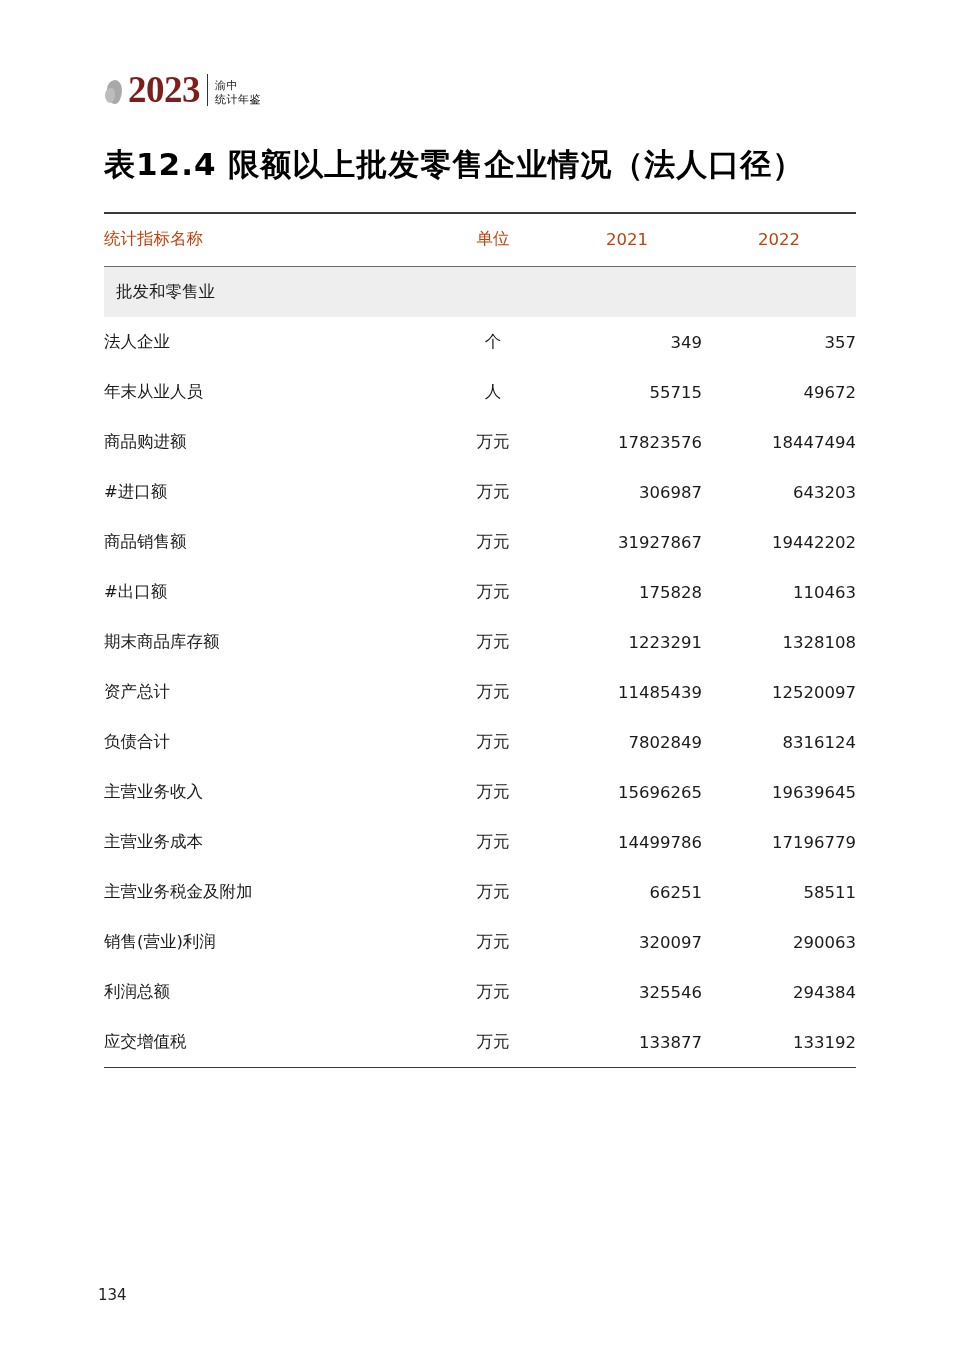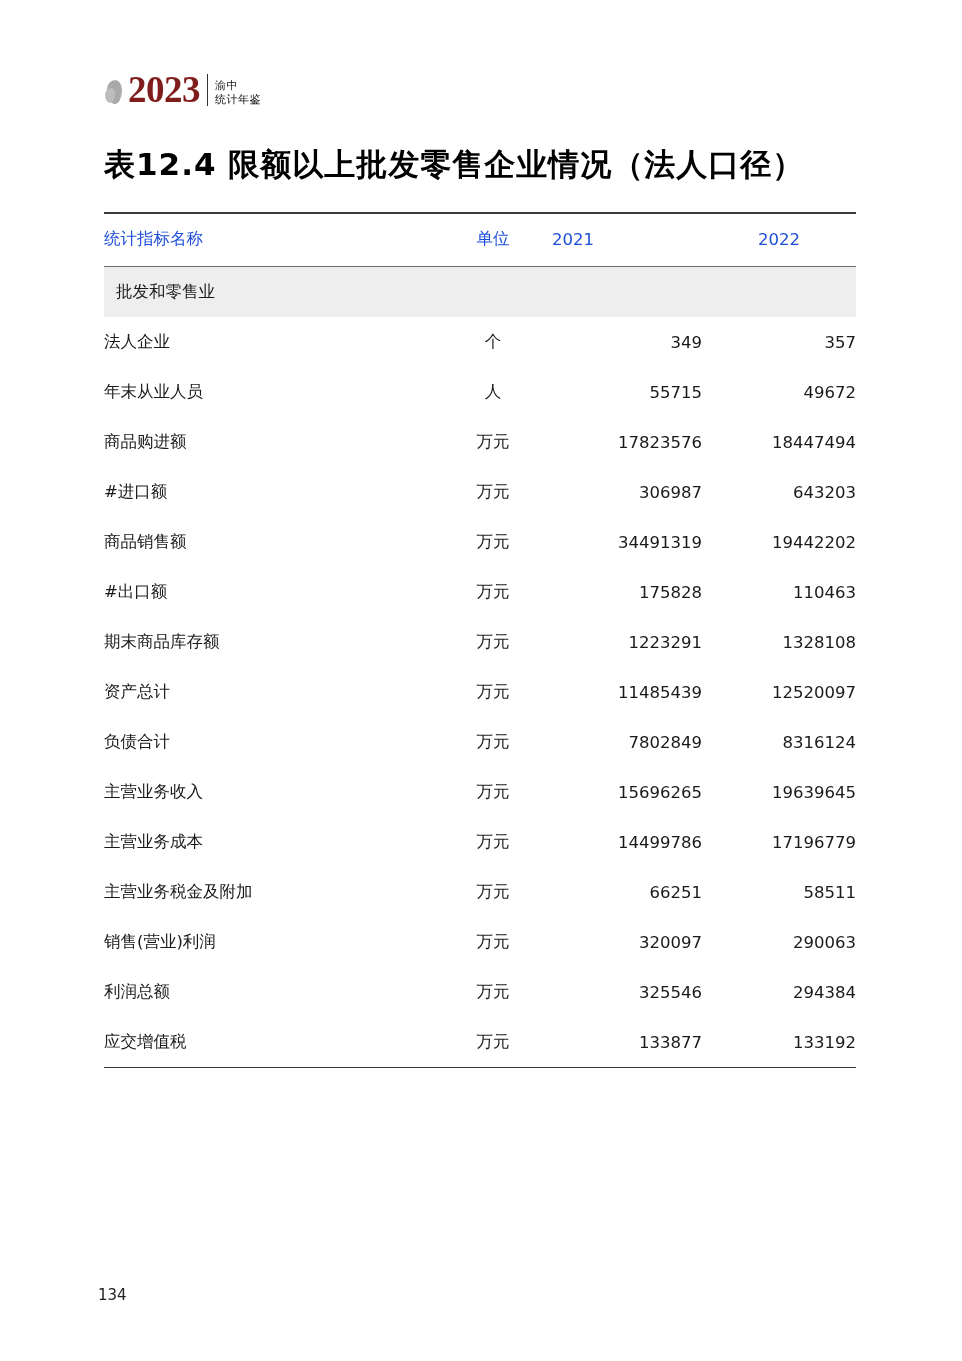--- a/index.html
+++ b/index.html
@@ -103,30 +103,30 @@
     width: 752px;
   }
   table.stat {
     border-collapse: collapse;
     width: 752px;
     font-family: "DejaVu Sans", sans-serif;
   }
   table.stat thead th {
     font-weight: normal;
     font-size: 16.5px;
-    color: #1d4ed8;
+    color: #c2410c;
     padding: 14px 0 16px 0;
     border-top: 2px solid #3a3a3a;
     border-bottom: 1px solid #6b6b6b;
     white-space: nowrap;
     margin-top: 26px;
   }
   th.c-name   { text-align: left;  padding-left: 26px; width: 330px; }
   th.c-unit   { text-align: center; width: 118px; }
-  th.c-y1     { text-align: left; width: 150px; padding-right: 16px;}
+  th.c-y1     { text-align: center; width: 150px; padding-right: 16px;}
   th.c-y2     { text-align: center; width: 154px; padding-right: 16px;}
 
   table.stat tbody td {
     font-size: 16.5px;
     color: #1a1a1a;
     padding: 14px 0 14px 0;
     vertical-align: middle;
     white-space: nowrap;
   }
   td.c-name  { text-align: left; padding-left: 26px; }
@@ -214,21 +214,21 @@
           </tr>
           <tr>
             <td class="c-name indent-2">#进口额</td>
             <td class="c-unit">万元</td>
             <td class="c-y1">306987</td>
             <td class="c-y2">643203</td>
           </tr>
           <tr>
             <td class="c-name indent-1">商品销售额</td>
             <td class="c-unit">万元</td>
-            <td class="c-y1">34491319</td>
+            <td class="c-y1">31927867</td>
             <td class="c-y2">19442202</td>
           </tr>
           <tr>
             <td class="c-name indent-2">#出口额</td>
             <td class="c-unit">万元</td>
             <td class="c-y1">175828</td>
             <td class="c-y2">110463</td>
           </tr>
           <tr>
             <td class="c-name indent-1">期末商品库存额</td>

